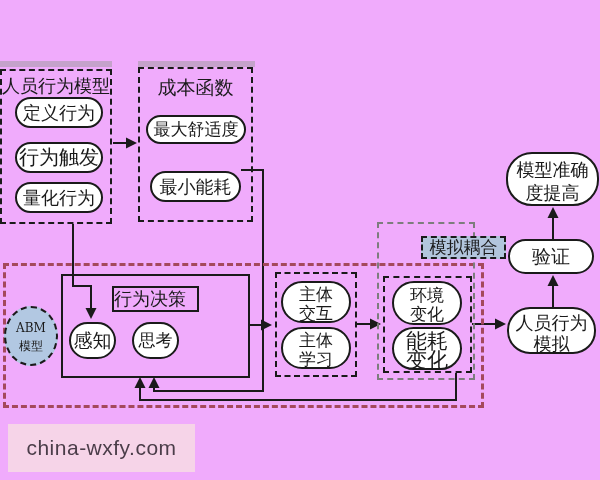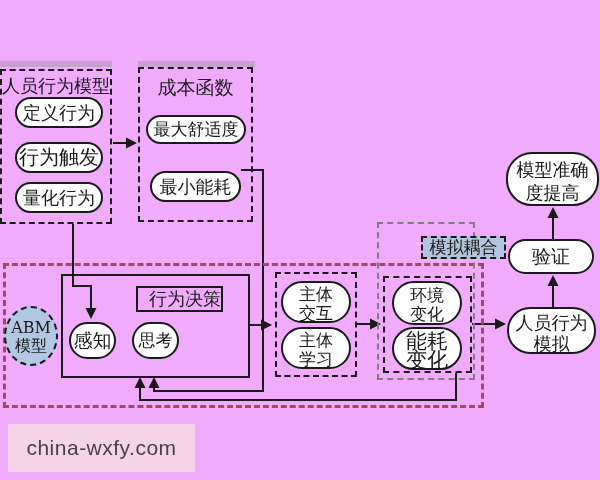--- a/index.html
+++ b/index.html
@@ -24,24 +24,24 @@
   #cap-define {left:15px;top:97px; width:88px;height:31px;font-size:18px;line-height:27px;}
   #cap-trigger{left:15px;top:142px;width:88px;height:31px;font-size:20px;line-height:27px;}
   #cap-quant  {left:15px;top:182px;width:88px;height:31px;font-size:18px;line-height:27px;}
   #cost-box{left:138px;top:67px;width:115px;height:155px;}
   #cost-title{top:6px;font-size:19px;}
   #cap-comfort{left:146px;top:115px;width:100px;height:29px;font-size:17px;line-height:25px;}
   #cap-minenergy{left:150px;top:171px;width:91px;height:31px;font-size:18px;line-height:27px;}
   #red-box{left:3px;top:263px;width:481px;height:145px;border:3px dashed #a4495c;background:transparent;}
   #abm-ellipse{
     left:4px;top:306px;width:54px;height:60px;border:2px dashed #1a1a1a;border-radius:50%;
-    background:#b2c8e2;text-align:center;font-size:16px;line-height:18px;padding-top:11px;
+    background:#b2c8e2;text-align:center;font-size:12px;line-height:18px;padding-top:11px;
   }
   #abm-rect{left:61px;top:274px;width:189px;height:104px;}
-  #decision-box{left:136px;top:286px;width:87px;height:26px;text-align:right;font-size:18px;line-height:22px;}
+  #decision-box{left:112px;top:286px;width:87px;height:26px;text-align:left;font-size:18px;line-height:22px;}
   #cap-perceive{left:69px; top:322px;width:47px;height:37px;font-size:19px;line-height:33px;}
   #cap-think   {left:132px;top:322px;width:47px;height:37px;font-size:17px;line-height:33px;}
   #cap-act     {left:200px;top:322px;width:45px;height:37px;font-size:19px;line-height:33px;}
   #agent-box{left:275px;top:272px;width:82px;height:105px;}
   #cap-interact{left:281px;top:281px;width:70px;height:42px;font-size:17px;line-height:19px;padding-top:2px;border-radius:21px;}
   #cap-learn   {left:281px;top:327px;width:70px;height:42px;font-size:17px;line-height:19px;padding-top:2px;border-radius:21px;}
   #coupling-outer{left:377px;top:222px;width:98px;height:158px;border:2px dashed #7d7d7d;}
   #coupling-label{
     left:384px;top:236px;width:85px;height:23px;border:2px dashed #1a1a1a;background:#b2c5dc;
     text-align:center;font-size:17px;line-height:19px;margin-left:37px;

